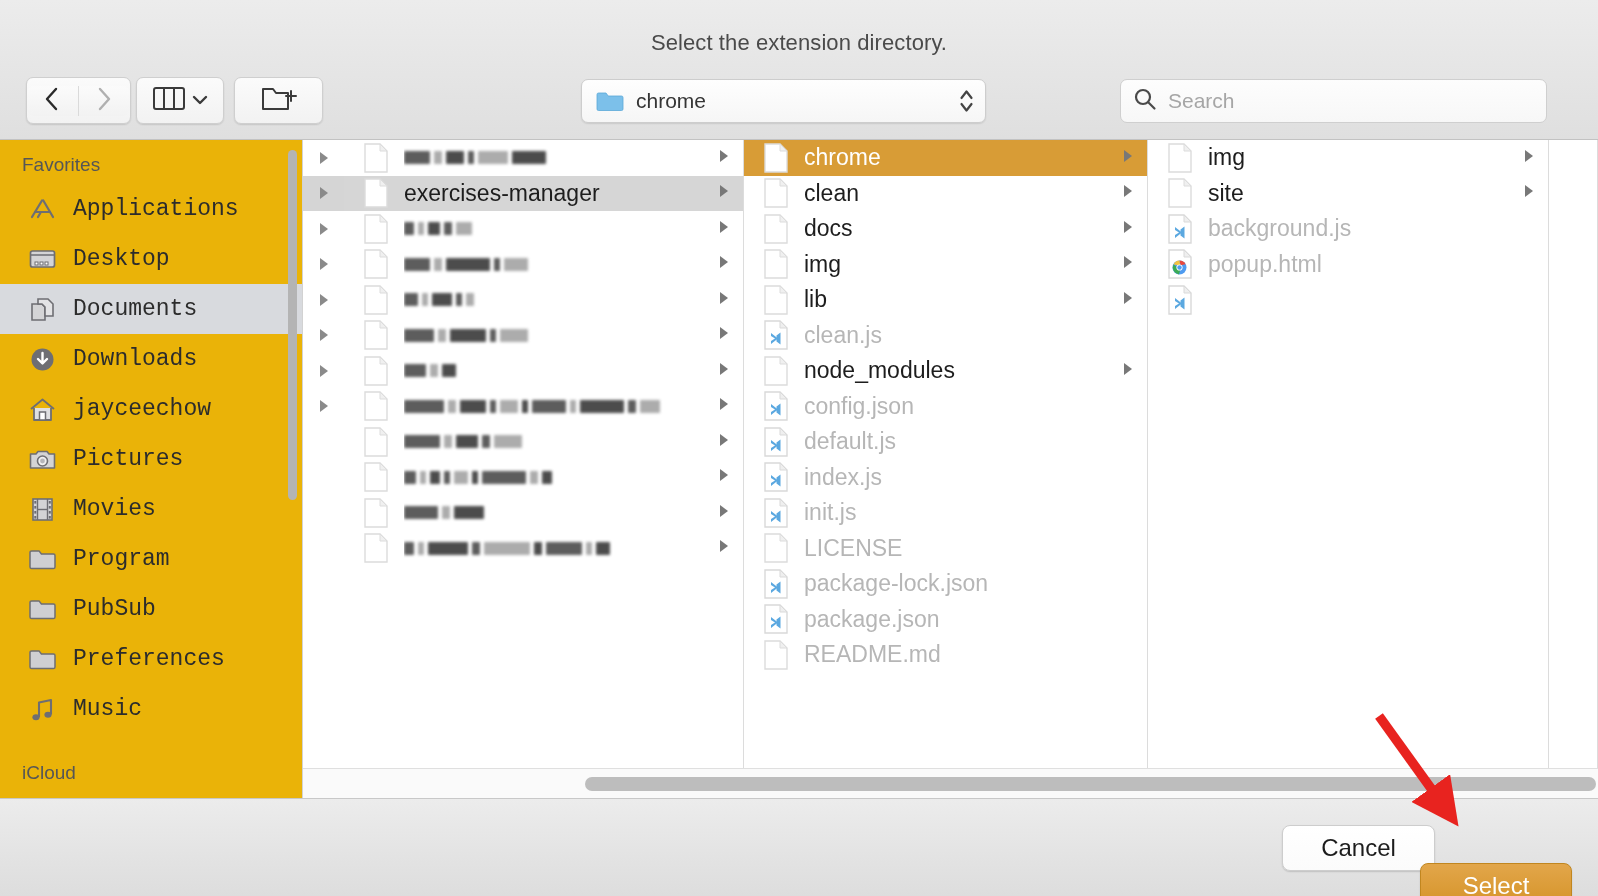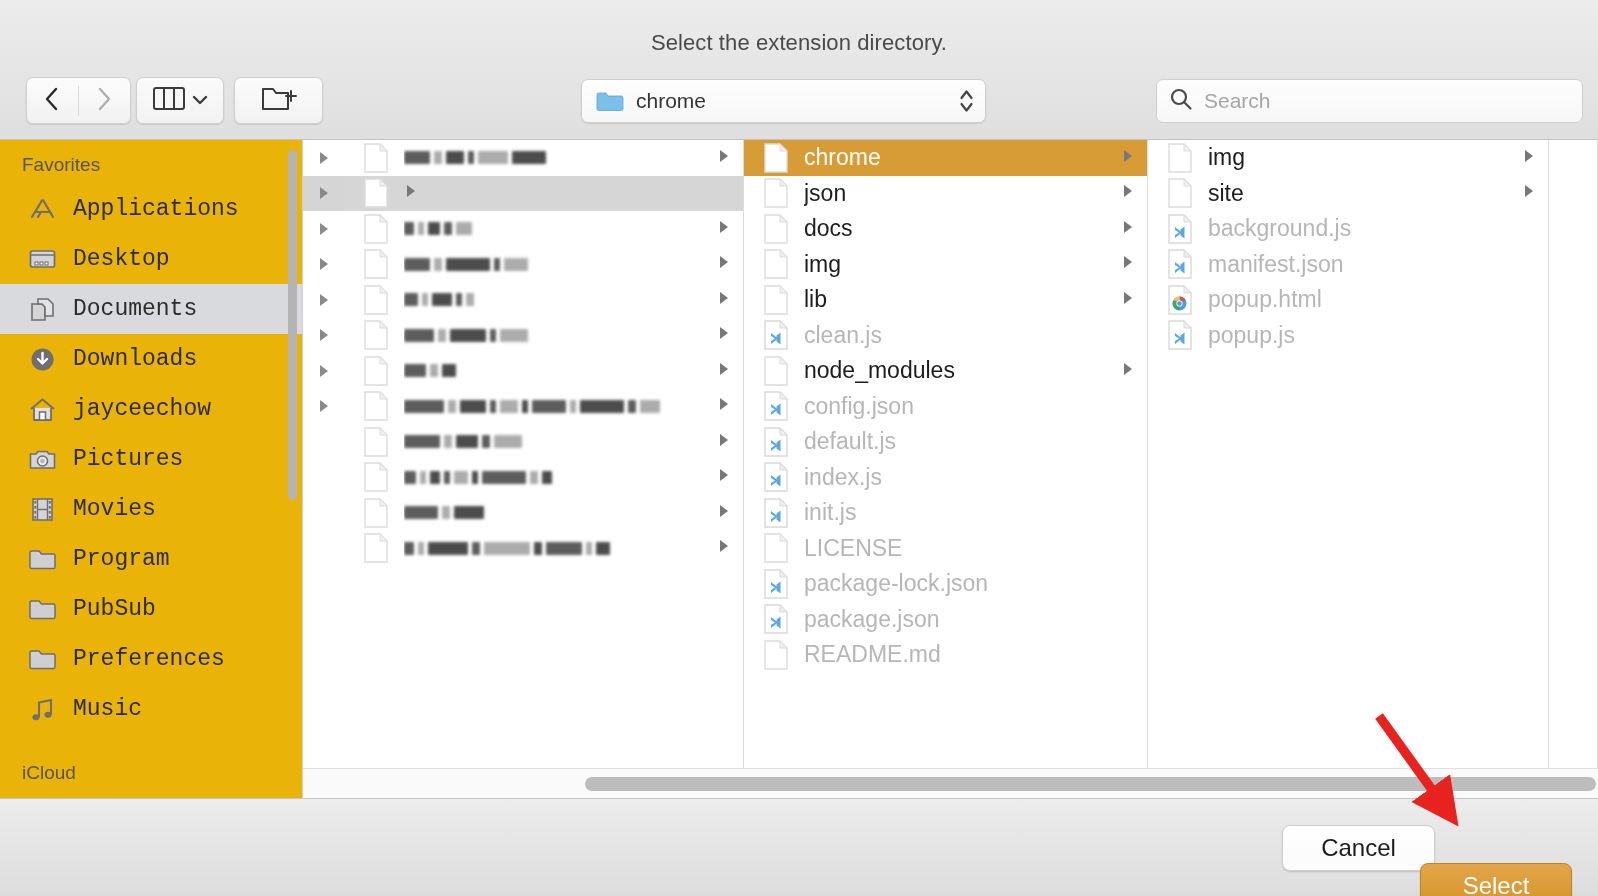--- a/index.html
+++ b/index.html
@@ -57,21 +57,21 @@
     box-shadow: 0 1px 1.5px rgba(0,0,0,.10);
     display: flex; align-items: center; padding: 0 10px 0 13px;
   }
   .pathpopup .pp-label { font-size: 21px; color: #353535; margin-left: 11px; flex: 1 1 auto; }
   .pp-steppers { display: flex; flex-direction: column; align-items: center; gap: 2px; color: #4a4a4a; }
 
   .searchfield {
     position: absolute; left: 1120px; top: 79px; width: 427px; height: 44px;
     background: linear-gradient(180deg, #fdfdfd 0%, #f7f7f7 100%);
     border: 1px solid #cfcfcf; border-radius: 7px;
-    display: flex; align-items: center; padding: 0 12px; margin-left: 36px;
+    display: flex; align-items: center; padding: 0 12px;
   }
   .searchfield .s-ph { font-size: 21px; color: #a6a6a6; margin-left: 11px; }
 
   
   .body { flex: 1 1 auto; display: flex; min-height: 0; position: relative; background: #fff; }
 
   
   .sidebar {
     flex: 0 0 303px; width: 303px;
     background: #eab308;
@@ -456,20 +456,21 @@
                     <path d="M3 2 L11 8 L3 14 Z" fill="#787878"></path>
                   </svg></span>
               </div>
               <div class="row sel-grey">
                 <span class="ficon">
                   <svg width="26" height="30" viewBox="0 0 26 30">
                     <path d="M2 1 H17 L24 8 V29 H2 Z" fill="#fff" stroke="#dcdcdc" stroke-width="1.4"></path>
                     <path d="M17 1 L24 8 H17 Z" fill="#f0f0f0" stroke="#dcdcdc" stroke-width="1"></path>
                   </svg>
                 </span>
+                <span class="r-label">exercises-manager</span>
                 <span class="chev"><svg width="14" height="16" viewBox="0 0 14 16">
                     <path d="M3 2 L11 8 L3 14 Z" fill="#787878"></path>
                   </svg></span>
               </div>
               <div class="row">
                 <span class="ficon">
                   <svg width="26" height="30" viewBox="0 0 26 30">
                     <path d="M2 1 H17 L24 8 V29 H2 Z" fill="#fff" stroke="#dcdcdc" stroke-width="1.4"></path>
                     <path d="M17 1 L24 8 H17 Z" fill="#f0f0f0" stroke="#dcdcdc" stroke-width="1"></path>
                   </svg>
@@ -699,21 +700,21 @@
                     <path d="M3 2 L11 8 L3 14 Z" fill="#787878"></path>
                   </svg></span>
               </div>
               <div class="row">
                 <span class="ficon">
                   <svg width="26" height="30" viewBox="0 0 26 30">
                     <path d="M2 1 H17 L24 8 V29 H2 Z" fill="#fff" stroke="#dcdcdc" stroke-width="1.4"></path>
                     <path d="M17 1 L24 8 H17 Z" fill="#f0f0f0" stroke="#dcdcdc" stroke-width="1"></path>
                   </svg>
                 </span>
-                <span class="r-label">json</span>
+                <span class="r-label">clean</span>
                 <span class="chev"><svg width="14" height="16" viewBox="0 0 14 16">
                     <path d="M3 2 L11 8 L3 14 Z" fill="#787878"></path>
                   </svg></span>
               </div>
               <div class="row">
                 <span class="ficon">
                   <svg width="26" height="30" viewBox="0 0 26 30">
                     <path d="M2 1 H17 L24 8 V29 H2 Z" fill="#fff" stroke="#dcdcdc" stroke-width="1.4"></path>
                     <path d="M17 1 L24 8 H17 Z" fill="#f0f0f0" stroke="#dcdcdc" stroke-width="1"></path>
                   </svg>
@@ -891,31 +892,20 @@
               <div class="row disabled">
                 <span class="ficon">
                   <svg width="26" height="30" viewBox="0 0 26 30">
                     <path d="M2 1 H17 L24 8 V29 H2 Z" fill="#fff" stroke="#d9d9d9" stroke-width="1.4"></path>
                     <path d="M17 1 L24 8 H17 Z" fill="#efefef" stroke="#d9d9d9" stroke-width="1"></path>
                     <path d="M8 13 L15 18.5 L8 24 L8 21 L12 18.5 L8 16 Z" fill="#5ba8e0"></path>
                     <path d="M17.5 12.5 L17.5 24.5 L13.5 21.5 L13.5 15.5 Z" fill="#5ba8e0"></path>
                   </svg>
                 </span>
                 <span class="r-label">background.js</span>
-              </div>
-              <div class="row disabled">
-                <span class="ficon">
-                  <svg width="26" height="30" viewBox="0 0 26 30">
-                    <path d="M2 1 H17 L24 8 V29 H2 Z" fill="#fff" stroke="#d9d9d9" stroke-width="1.4"></path>
-                    <path d="M17 1 L24 8 H17 Z" fill="#efefef" stroke="#d9d9d9" stroke-width="1"></path>
-                    <path d="M8 13 L15 18.5 L8 24 L8 21 L12 18.5 L8 16 Z" fill="#5ba8e0"></path>
-                    <path d="M17.5 12.5 L17.5 24.5 L13.5 21.5 L13.5 15.5 Z" fill="#5ba8e0"></path>
-                  </svg>
-                </span>
-                <span class="r-label">manifest.json</span>
               </div>
               <div class="row disabled">
                 <span class="ficon">
                   <svg width="26" height="30" viewBox="0 0 26 30">
                     <path d="M2 1 H17 L24 8 V29 H2 Z" fill="#fff" stroke="#d9d9d9" stroke-width="1.4"></path>
                     <path d="M17 1 L24 8 H17 Z" fill="#efefef" stroke="#d9d9d9" stroke-width="1"></path>
                     <circle cx="12.5" cy="18.5" r="7" fill="#4e9bf0"></circle>
                     <path d="M12.5 11.5 A7 7 0 0 1 18.6 15.2 L13.6 16.2 Z" fill="#e9483d"></path>
                     <path d="M6.5 15.4 A7 7 0 0 1 12.5 11.5 L13.2 16.4 Z" fill="#f5c341"></path>
                     <path d="M6.4 15.6 A7 7 0 0 0 12 25.4 L13.4 20.2 Z" fill="#3bab55"></path>
@@ -927,21 +917,20 @@
               </div>
               <div class="row disabled">
                 <span class="ficon">
                   <svg width="26" height="30" viewBox="0 0 26 30">
                     <path d="M2 1 H17 L24 8 V29 H2 Z" fill="#fff" stroke="#d9d9d9" stroke-width="1.4"></path>
                     <path d="M17 1 L24 8 H17 Z" fill="#efefef" stroke="#d9d9d9" stroke-width="1"></path>
                     <path d="M8 13 L15 18.5 L8 24 L8 21 L12 18.5 L8 16 Z" fill="#5ba8e0"></path>
                     <path d="M17.5 12.5 L17.5 24.5 L13.5 21.5 L13.5 15.5 Z" fill="#5ba8e0"></path>
                   </svg>
                 </span>
-                <span class="r-label">popup.js</span>
               </div>
             </div>
             <div class="col-foot">
               <span class="grip">
                 <i></i>
                 <i></i>
               </span>
             </div>
           </div>
           <div class="col" style="flex: 1 1 auto;">

